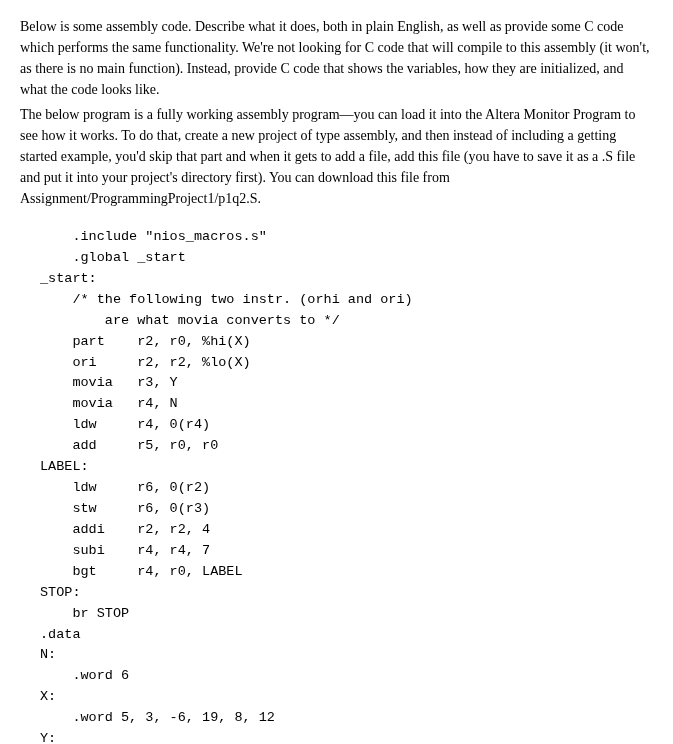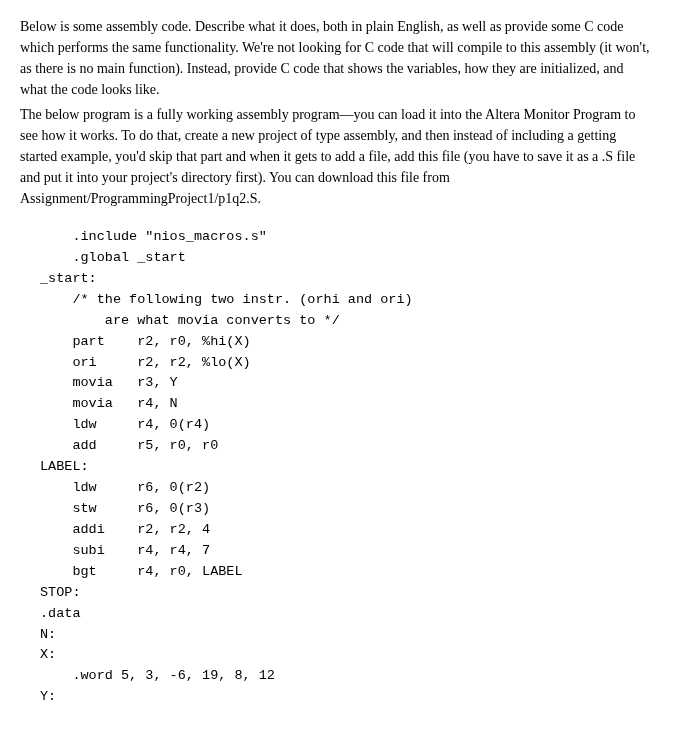--- a/index.html
+++ b/index.html
@@ -63,19 +63,21 @@
       <span class="code-line">    movia   r4, N</span>
       <span class="code-line">    ldw     r4, 0(r4)</span>
       <span class="code-line">    add     r5, r0, r0</span>
       <span class="code-line">LABEL:</span>
       <span class="code-line">    ldw     r6, 0(r2)</span>
       <span class="code-line">    stw     r6, 0(r3)</span>
       <span class="code-line">    addi    r2, r2, 4</span>
       <span class="code-line">    subi    r4, r4, 7</span>
       <span class="code-line">    bgt     r4, r0, LABEL</span>
       <span class="code-line">STOP:</span>
+      <span class="code-line">    br STOP</span>
       <span class="code-line">.data</span>
       <span class="code-line">N:</span>
+      <span class="code-line">    .word 6</span>
       <span class="code-line">X:</span>
       <span class="code-line">    .word 5, 3, -6, 19, 8, 12</span>
       <span class="code-line">Y:</span>
     </div>
 </div>
 
 </body></html>

